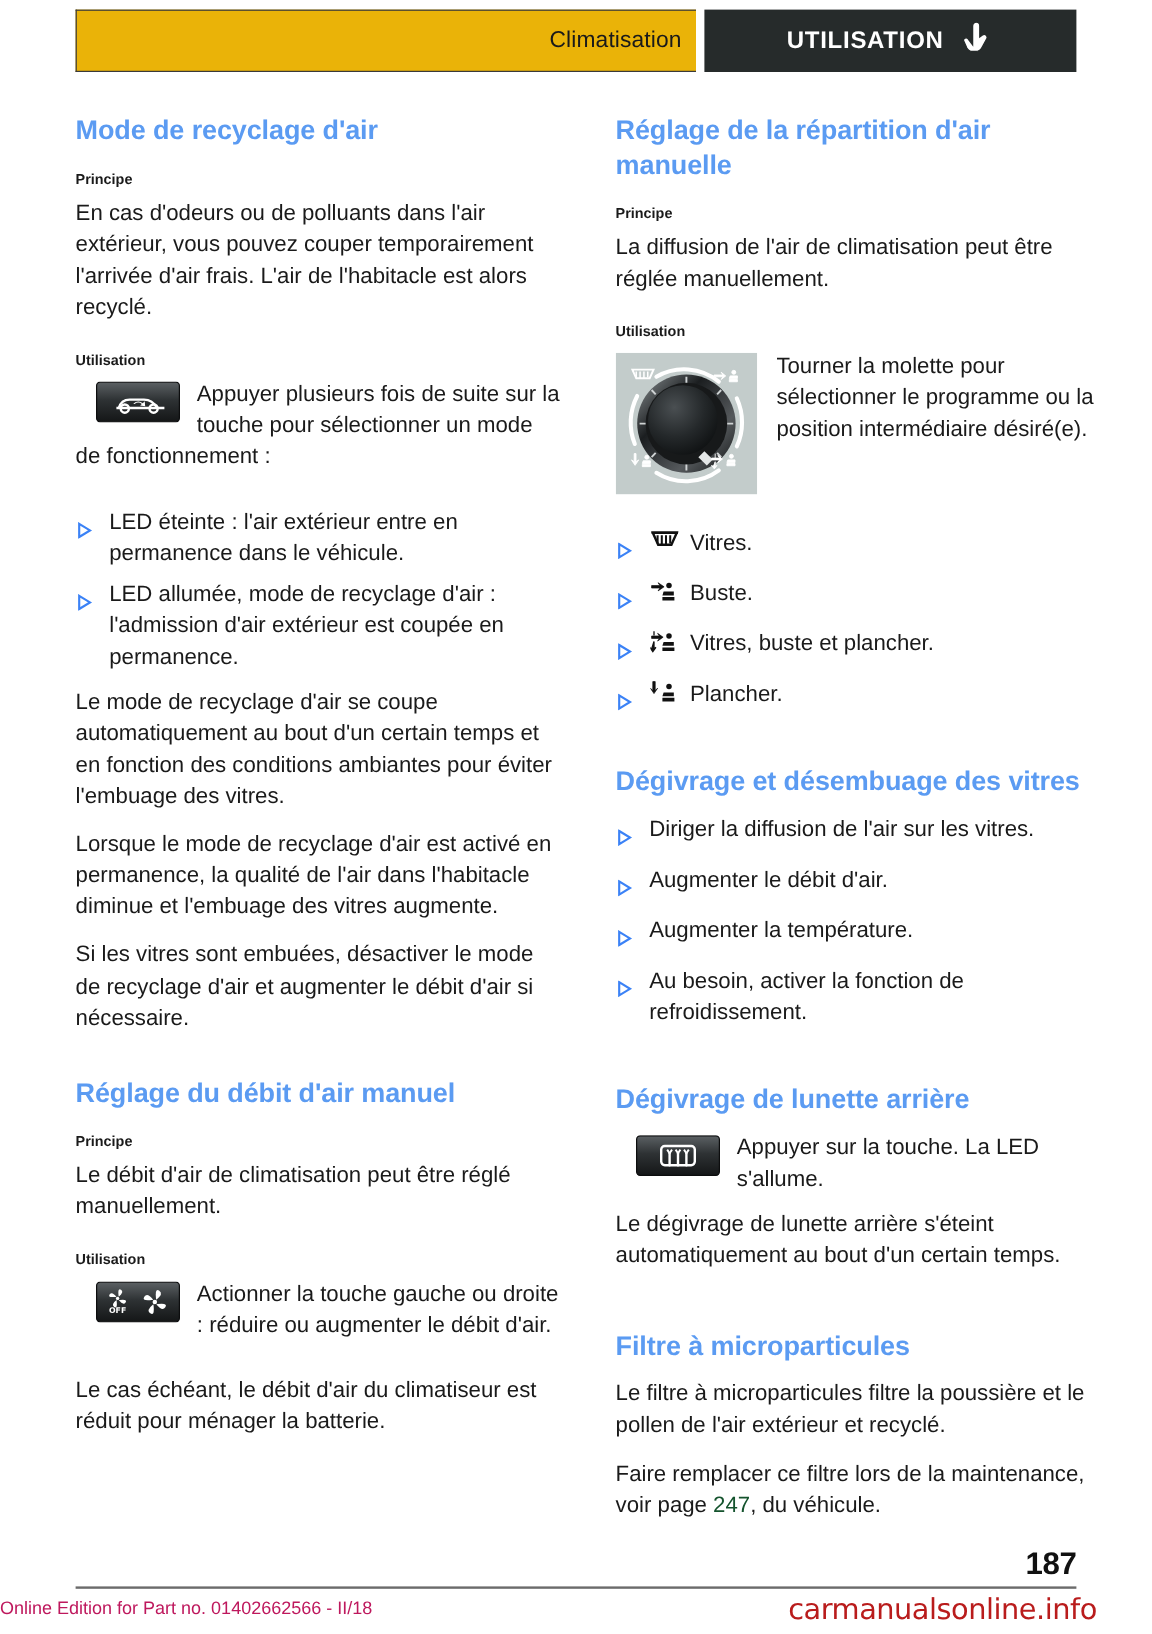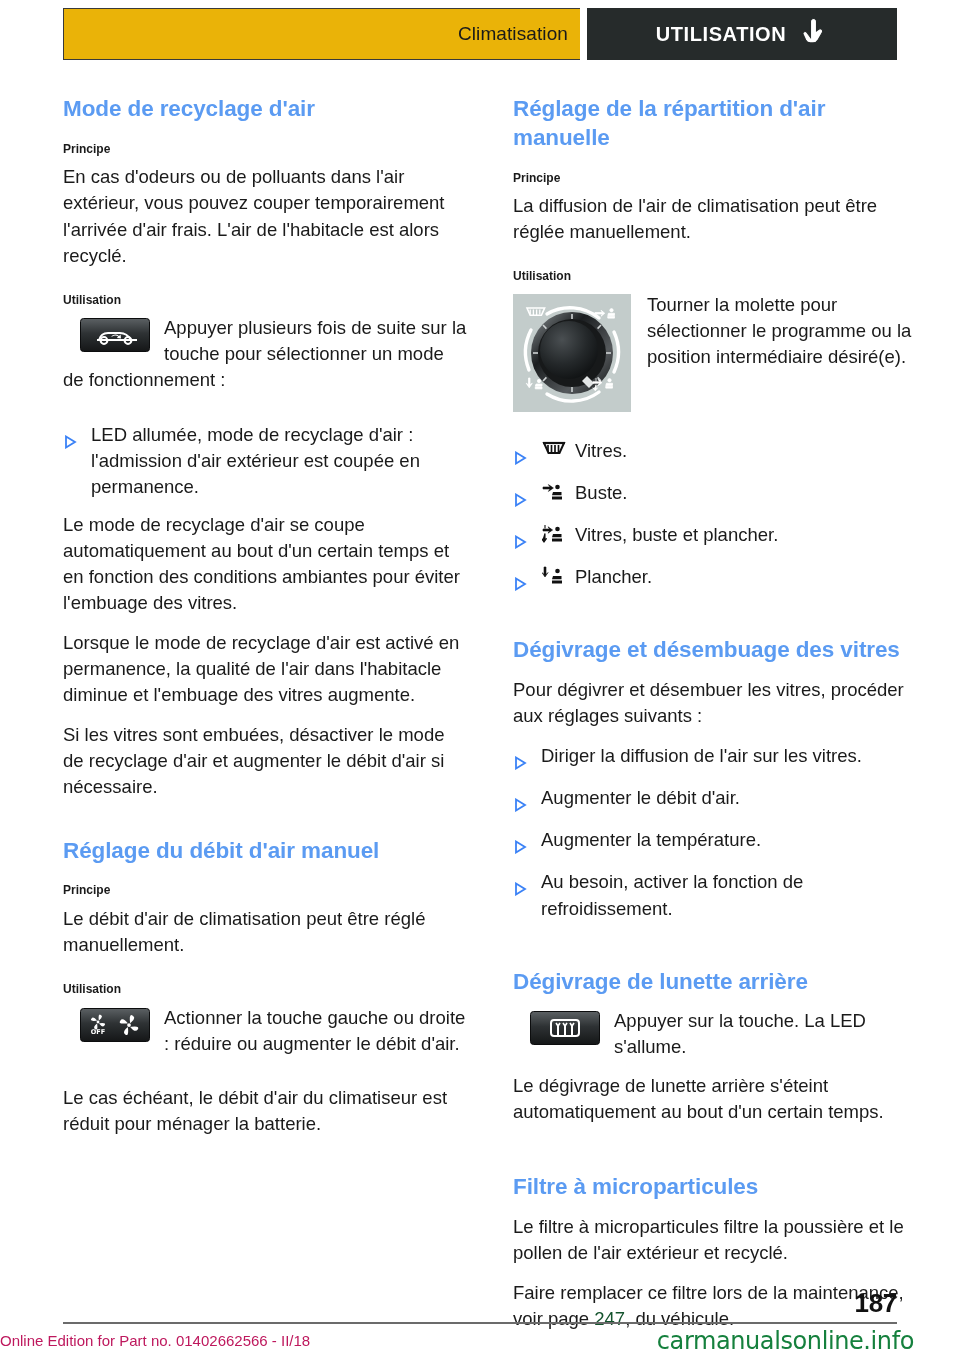--- a/index.html
+++ b/index.html
@@ -175,21 +175,21 @@
     text-align: left;
     font-size: 15px;
     color: #be185d;
     font-family: "Liberation Sans", sans-serif;
   }
   .watermark {
     position: absolute;
     right: 46px;
     top: 1327px;
     font-size: 24px;
-    color: #15803d;
+    color: #b91c1c;
     letter-spacing: -.4px;
     font-family: "DejaVu Sans", sans-serif;
   }
 </style>
 </head>
 <body>
 
 <div class="header">
   <div class="header-breadcrumb">
     <span class="header-breadcrumb-label">Climatisation</span>
@@ -234,20 +234,28 @@
           <circle cx="48" cy="22.5" r="3.4" fill="none" stroke="#ffffff" stroke-width="2"></circle>
           <path d="M31 18.5 q4-3.5 8-.5 l1.6-1.6 .4 4.2 -4.2-.6 1.4-1.4 q-3-2.2-6 0z" fill="#ffffff"></path>
         </svg>
       </span>
       <p>Appuyer plusieurs fois de suite sur la touche pour sélectionner un mode de fonctionnement :</p>
     </div>
 
     <div class="spacer-14"></div>
 
     <ul class="bullets">
+      <li>
+        <span class="tri">
+          <svg width="14" height="14" viewBox="0 0 14 14">
+              <path d="M3 1.5 L12 7 L3 12.5 Z" fill="none" stroke="#3b82f6" stroke-width="1.8"></path>
+            </svg>
+        </span>
+        <span class="bullet-text">LED éteinte : l'air extérieur entre en permanence dans le véhicule.</span>
+      </li>
       <li>
         <span class="tri">
           <svg width="14" height="14" viewBox="0 0 14 14">
               <path d="M3 1.5 L12 7 L3 12.5 Z" fill="none" stroke="#3b82f6" stroke-width="1.8"></path>
             </svg>
         </span>
         <span class="bullet-text">LED allumée, mode de recyclage d'air : l'admission d'air extérieur est coupée en permanence.</span>
       </li>
     </ul>
 
@@ -457,21 +465,20 @@
             </g>
           </svg>
         </span>
         <span class="bullet-text">Plancher.</span>
       </li>
     </ul>
 
     <div class="spacer-26"></div>
 
     <h1 class="section tight">Dégivrage et désembuage des vitres</h1>
-    <p class="body">Pour dégivrer et désembuer les vitres, procéder aux réglages suivants :</p>
 
     <ul class="bullets">
       <li>
         <span class="tri">
           <svg width="14" height="14" viewBox="0 0 14 14">
               <path d="M3 1.5 L12 7 L3 12.5 Z" fill="none" stroke="#3b82f6" stroke-width="1.8"></path>
             </svg>
         </span>
         <span class="bullet-text">Diriger la diffusion de l'air sur les vitres.</span>
       </li>

